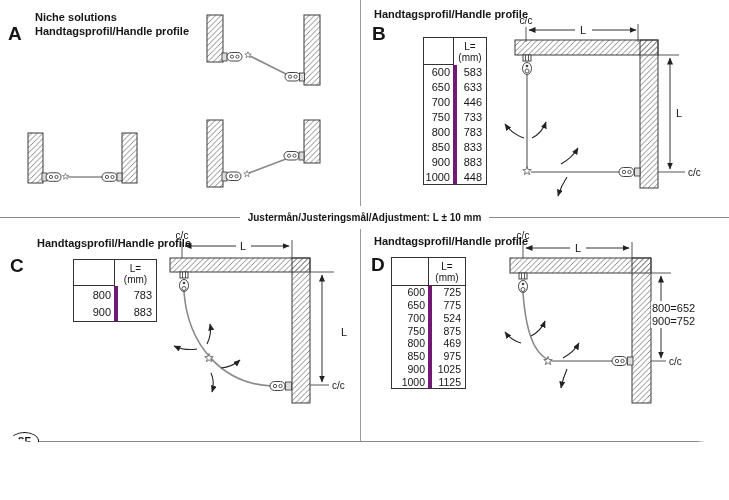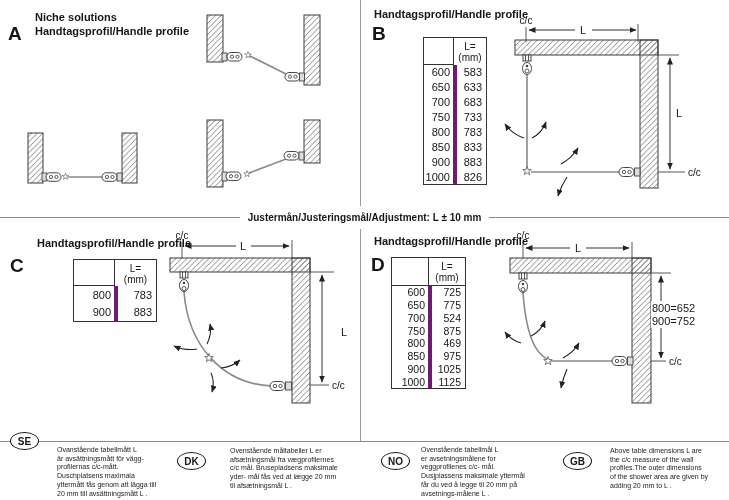--- a/index.html
+++ b/index.html
@@ -1,16 +1,16 @@
 <!DOCTYPE html>
 <html><head>
 <meta charset="utf-8">
 <style>
   html,body{margin:0;padding:0;background:#fff;}
-  .page{position:relative;width:729px;height:500px;background:#ffffff;overflow:hidden;
+  .page{position:relative;width:729px;height:442px;background:#ffffff;overflow:hidden;
         font-family:"Liberation Sans",sans-serif;color:#161616;border-radius:32px;}
   .vrule{position:absolute;width:1px;background:#9a9a9a;}
   .hrule{position:absolute;height:1px;background:#8a8a8a;}
   .sec-title{position:absolute;font-weight:bold;font-size:11px;line-height:14px;white-space:nowrap;}
   .sec-letter{position:absolute;font-weight:bold;font-size:19px;line-height:19px;}
   .band{position:absolute;left:0;right:0;top:209px;height:16px;display:flex;align-items:center;}
   .band .rule{flex:1;height:1px;background:#8a8a8a;}
   .band .txt{margin:0 8px;font-weight:bold;font-size:10px;white-space:nowrap;}
   .diagram{position:absolute;}
   .dimtable{position:absolute;border:1px solid #333;background:#fff;display:flex;flex-direction:column;}
@@ -134,41 +134,41 @@
     <div class="row">
         <div class="c1" style="width:29px">600</div>
         <div class="c2">583</div>
       </div>
     <div class="row">
         <div class="c1" style="width:29px">650</div>
         <div class="c2">633</div>
       </div>
     <div class="row">
         <div class="c1" style="width:29px">700</div>
-        <div class="c2">683</div>
+        <div class="c2">446</div>
       </div>
     <div class="row">
         <div class="c1" style="width:29px">750</div>
         <div class="c2">733</div>
       </div>
     <div class="row">
         <div class="c1" style="width:29px">800</div>
         <div class="c2">783</div>
       </div>
     <div class="row">
         <div class="c1" style="width:29px">850</div>
         <div class="c2">833</div>
       </div>
     <div class="row">
         <div class="c1" style="width:29px">900</div>
         <div class="c2">883</div>
       </div>
     <div class="row">
         <div class="c1" style="width:29px">1000</div>
-        <div class="c2">826</div>
+        <div class="c2">448</div>
       </div>
   </div>
 
   <svg class="diagram" style="left:364px;top:0" width="365" height="206" viewBox="364 0 365 206">
     <defs>
       <pattern id="hatchB" patternUnits="userSpaceOnUse" width="5.5" height="5.5">
         <path d="M-1.4,1.4 L1.4,-1.4 M-1.4,6.9 L6.9,-1.4 M4.1,6.9 L6.9,4.1" stroke="#777" stroke-width="0.9" fill="none"></path>
       </pattern>
       <marker id="arwB" refX="6.5" refY="3" markerWidth="8" markerHeight="8" orient="auto-start-reverse" markerUnits="userSpaceOnUse">
         <path d="M0,0 L7,3 L0,6 Z" fill="#222"></path>

